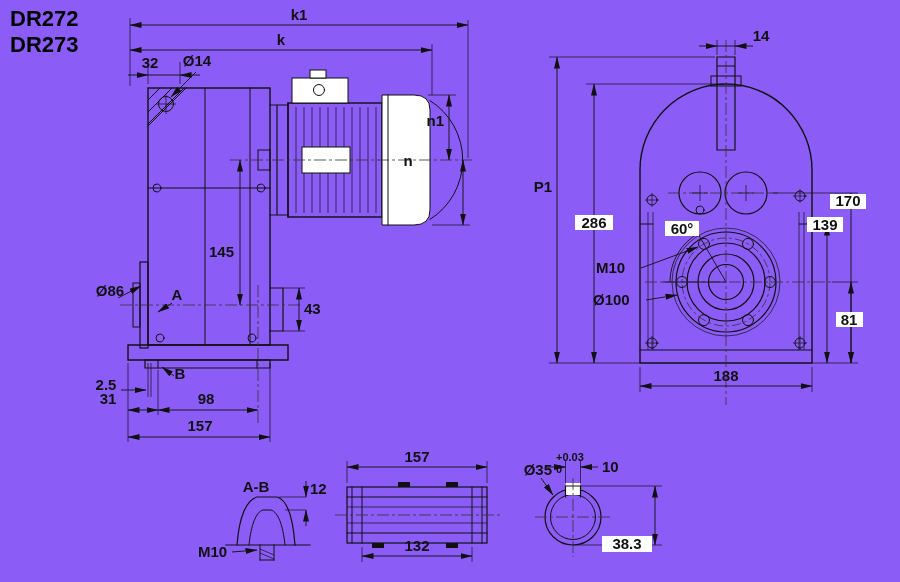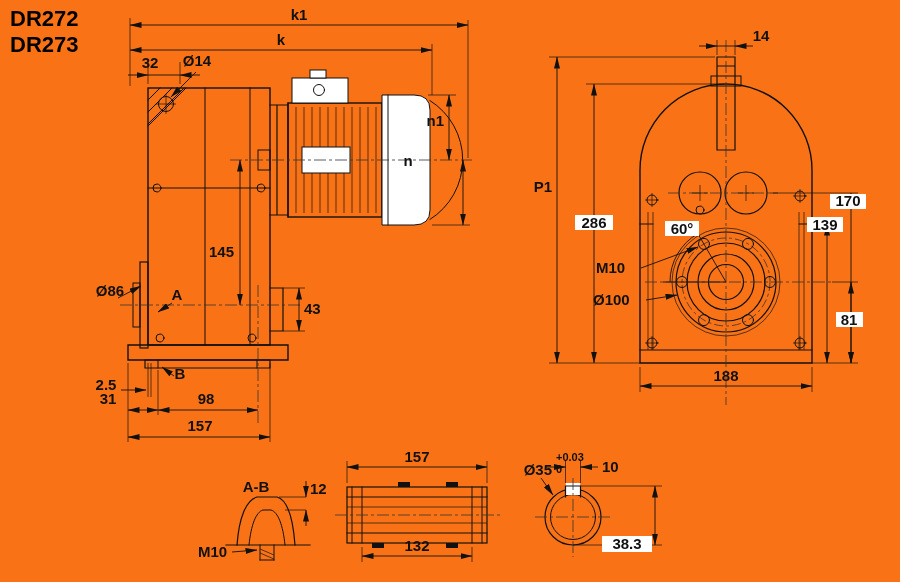--- a/index.html
+++ b/index.html
@@ -1,16 +1,16 @@
 <!DOCTYPE html>
 <html><head>
 <meta charset="utf-8">
 <style>
   html,body{margin:0;padding:0;background:#fff;}
-  .page{position:relative;width:900px;height:582px;background:#f97316;overflow:hidden;
+  .page{position:relative;width:900px;height:582px;background:#8b5cf6;overflow:hidden;
         font-family:"Liberation Sans",sans-serif;}
   svg{display:block;}
   
   .s14{stroke:#111;stroke-width:1.4;fill:none;stroke-linecap:square;}
   .s12{stroke:#111;stroke-width:1.2;fill:none;stroke-linecap:square;}
   .s10{stroke:#111;stroke-width:1;fill:none;stroke-linecap:square;}
   .s09{stroke:#111;stroke-width:.9;fill:none;}
   .s07{stroke:#111;stroke-width:.7;fill:none;}
   .wf{fill:#fff;stroke:#111;stroke-width:1;}
   .blk{fill:#111;stroke:none;}

